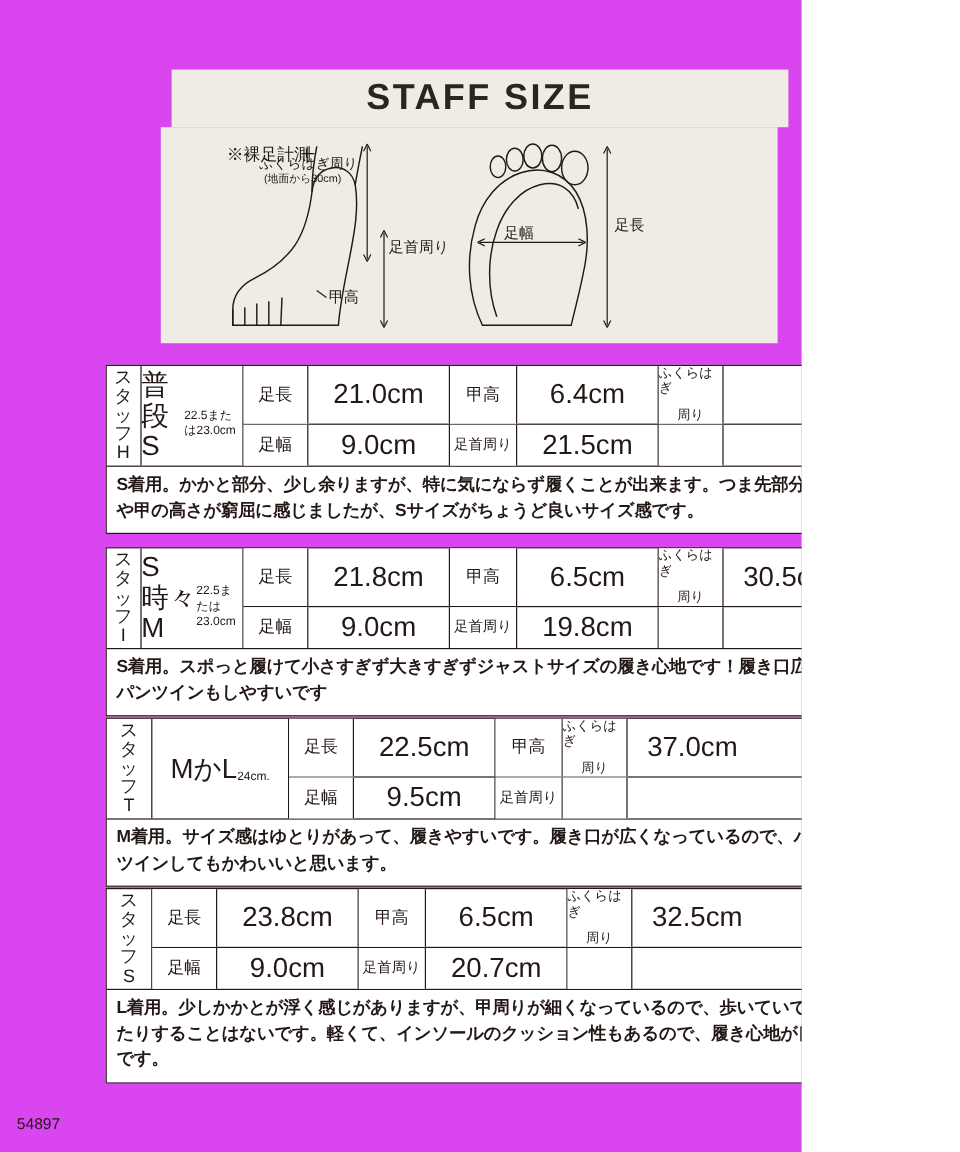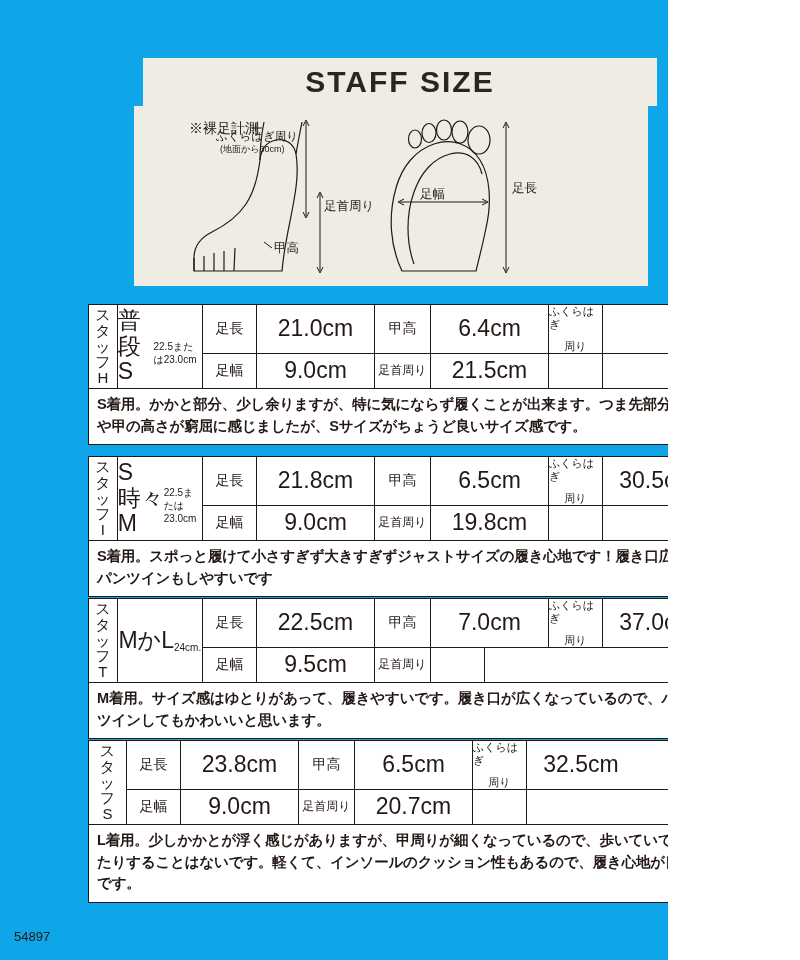--- a/index.html
+++ b/index.html
@@ -6,21 +6,21 @@
   html, body {
     margin: 0; padding: 0;
     width: 800px; height: 960px;
     background: #ffffff;
     font-family: "Liberation Sans", sans-serif;
     color: #231815;
   }
   .page {
     position: relative;
     width: 668px; height: 960px;
-    background: #0ea5e9;
+    background: #d946ef;
     overflow: hidden;
   }
 
   
   .title-band {
     position: absolute;
     left: 143px; top: 58px;
     width: 514px; height: 48px;
     background: #efece4;
     display: flex; align-items: center; justify-content: center;
@@ -280,21 +280,20 @@
           </div>
           <div class="size-name">
             <div class="big">MかL</div>
             <div class="small">24cm.</div>
           </div>
           <div class="measures">
             <div class="mrow first">
               <div class="mlabel w-a">足長</div>
               <div class="mval w-1">22.5cm</div>
               <div class="mlabel w-b">甲高</div>
-              <div class="mval w-2">7.0cm</div>
               <div class="mlabel w-c">
                 <span>ふくらはぎ</span>
                 <span>周り</span>
               </div>
               <div class="mval w-3">37.0cm</div>
             </div>
             <div class="mrow">
               <div class="mlabel w-a">足幅</div>
               <div class="mval w-1">9.5cm</div>
               <div class="mlabel w-b" style="font-size:12px;">足首周り</div>

